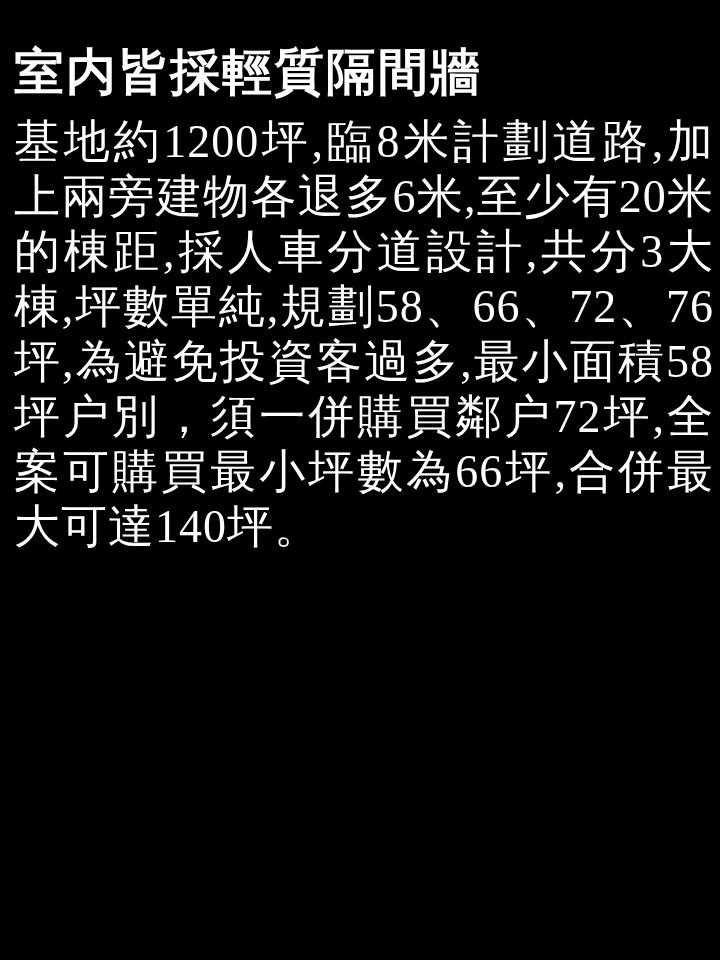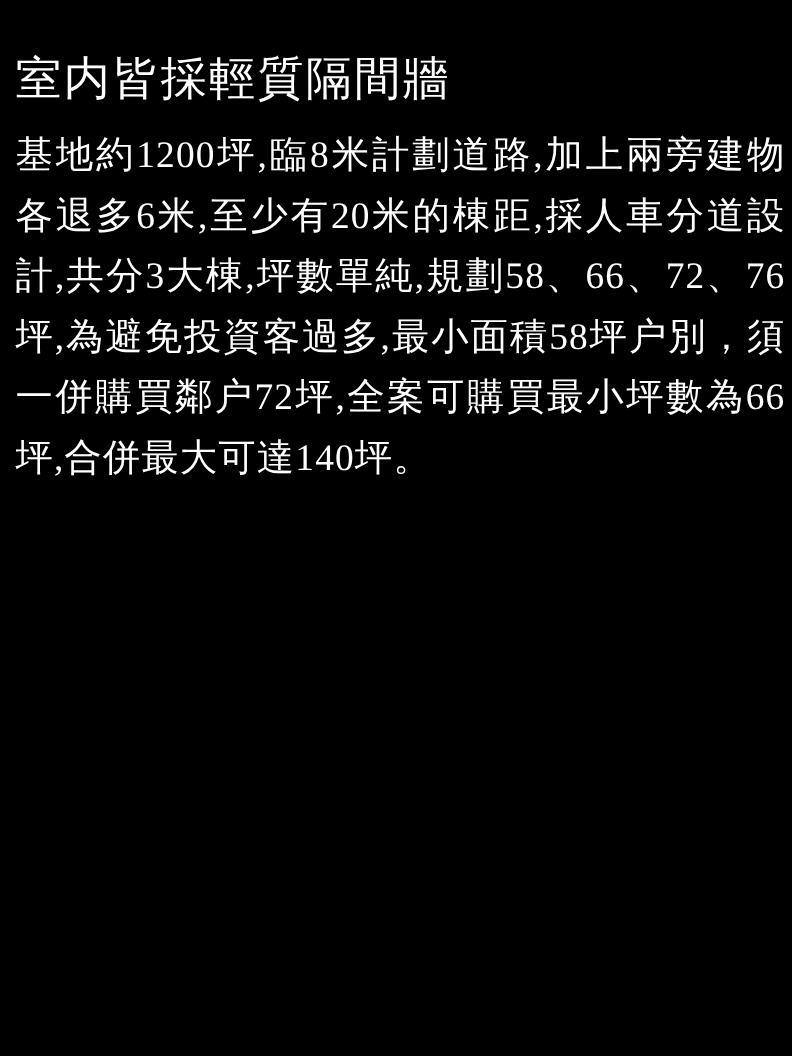--- a/index.html
+++ b/index.html
@@ -12,28 +12,28 @@
     width: 720px;
     height: 960px;
     background: #000000;
     overflow: hidden;
     box-sizing: border-box;
     padding: 44px 6px 0 14px;
     font-family: "Liberation Serif", cursive, serif;
     color: #ffffff;
   }
   .heading {
-    font-size: 42px;
+    font-size: 50px;
     line-height: 56px;
     letter-spacing: 2px;
-    font-weight: normal;
+    font-weight: bold;
     margin: 0 0 14px 0;
   }
   .para {
-    font-size: 34px;
+    font-size: 46px;
     line-height: 55px;
     letter-spacing: 1px;
     margin: 0 0 16px 0;
     text-align: justify;
     overflow-wrap: anywhere;
     word-break: break-all;
   }
 </style>
 </head>
 <body>

